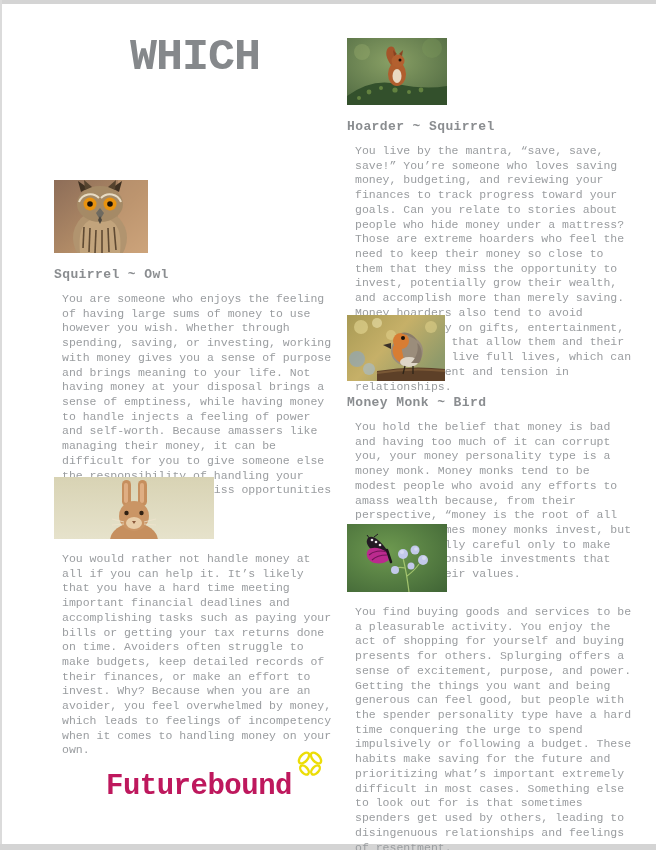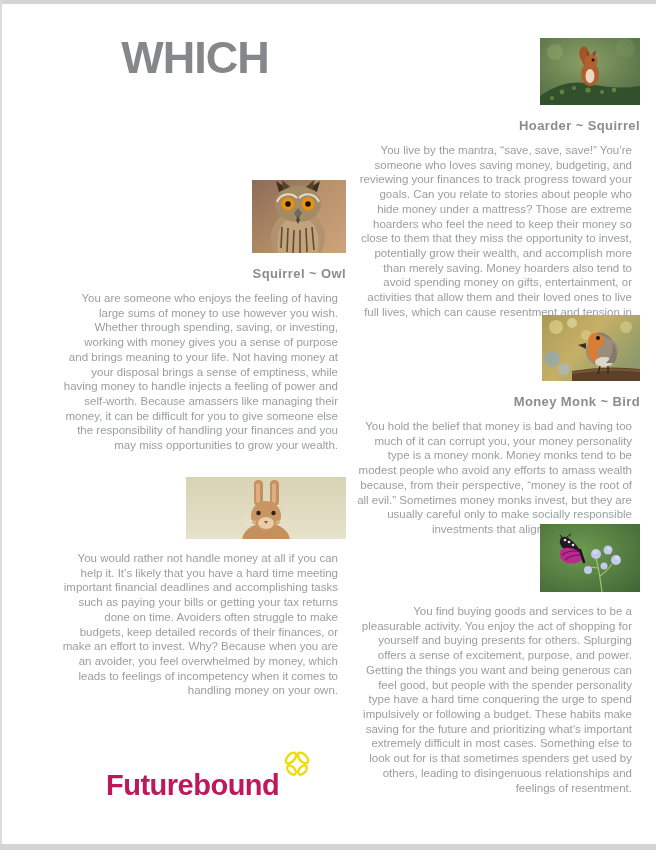--- a/index.html
+++ b/index.html
@@ -1,28 +1,28 @@
 <!DOCTYPE html>
 <html><head>
 <meta charset="utf-8">
 <style>
   html,body{margin:0;padding:0;background:#ffffff;}
   .page{
     position:relative;width:656px;height:850px;background:#ffffff;overflow:hidden;
-    font-family:Liberation Sans, sans-serif;
+    font-family:Liberation Mono, monospace;
   }
   .edge-top{position:absolute;top:0;left:0;right:0;height:4px;background:#d4d4d4;}
   .edge-left{position:absolute;top:0;left:0;bottom:0;width:2px;background:#dbdbdb;}
   .edge-bottom{position:absolute;bottom:0;left:0;right:0;height:6px;background:#d4d4d4;}
 
   .big-title{
     position:absolute;left:40px;top:32px;width:310px;text-align:center;
     font-size:45px;font-weight:bold;color:#85888b;line-height:1.17;letter-spacing:-1px;
   }
-  .card{position:absolute;text-align:right;}
+  .card{position:absolute;text-align:left;}
   .card .img-wrap{display:inline-block;font-size:0;line-height:0;}
   .card .img-wrap svg{display:block;}
   .card h3{
     font-size:13px;font-weight:bold;color:#8a8d90;letter-spacing:0.4px;
     margin:9px 0 10px 0;
   }
   .card p{
     font-size:11.5px;color:#9a9da0;line-height:1.28;margin:8px;
   }
   #card-amasser{left:54px;top:180px;width:292px;}

